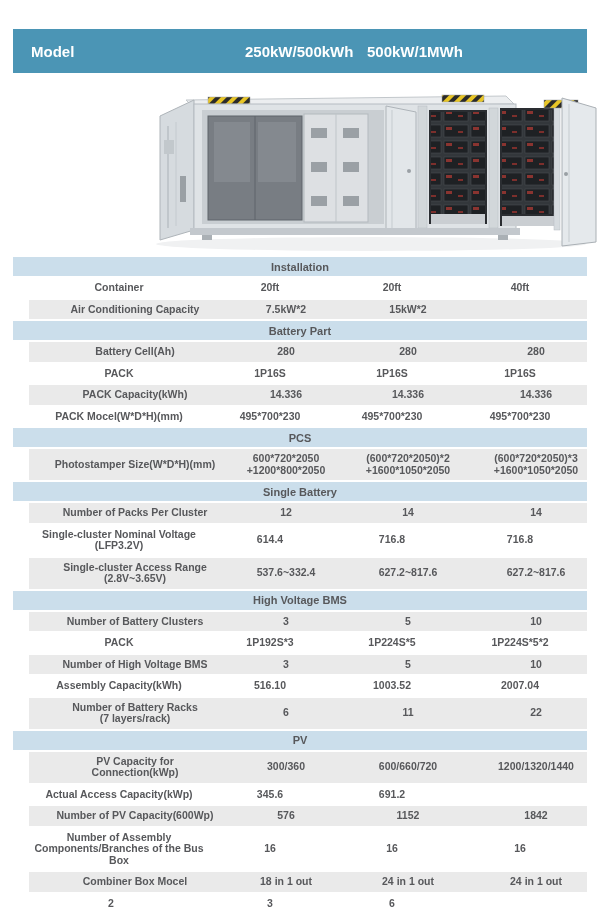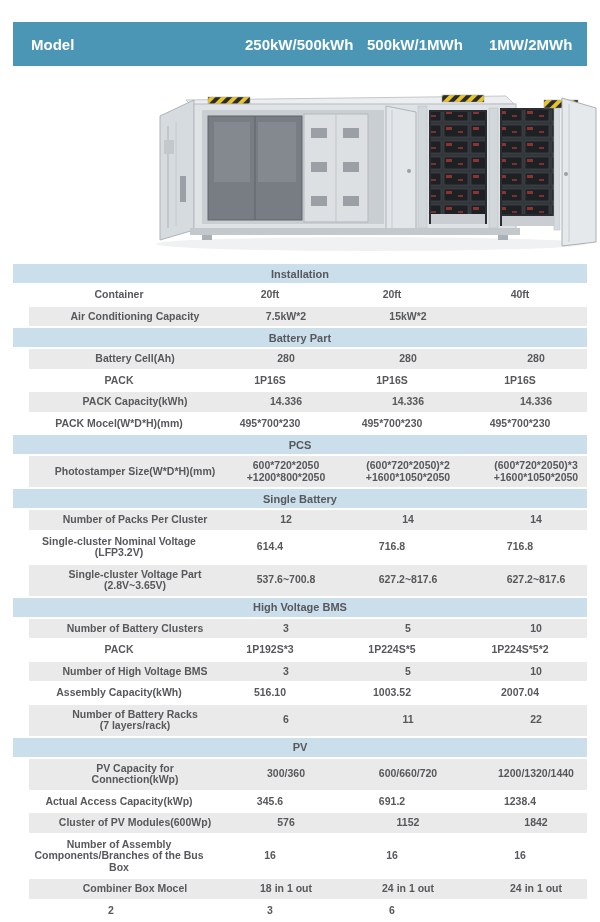--- a/index.html
+++ b/index.html
@@ -8,35 +8,35 @@
     --row-gray:#eaeaea;
     --text:#57585b;
   }
   *{box-sizing:border-box;margin:0;padding:0;}
   html,body{background:#ffffff;}
   body{font-family:"Liberation Sans","DejaVu Sans",sans-serif;}
   .page{position:relative;width:600px;height:922px;background:#fff;overflow:hidden;}
 
   
   .model-bar{
-    position:absolute;left:13px;top:22px;width:574px;height:44px;
+    position:absolute;left:13px;top:29px;width:574px;height:44px;
     background:var(--accent);
     display:grid;grid-template-columns:196px 122px 122px 134px;
     align-items:center;
     color:#fff;font-weight:bold;font-size:15px;
   }
   .model-bar .model-label{padding-left:18px;font-size:15px;}
-  .model-bar .model-col{text-align:left;white-space:nowrap;margin-left:36px;}
+  .model-bar .model-col{text-align:right;white-space:nowrap;margin-left:36px;}
 
   
   .product-image{position:absolute;left:146px;top:76px;width:454px;height:180px;}
 
   
   .spec-table{
-    position:absolute;left:13px;top:264px;width:574px;
+    position:absolute;left:13px;top:257px;width:574px;
     color:var(--text);font-size:10.5px;font-weight:bold;
   }
   .section-header{
     background:var(--section-bg);
     min-height:21px;border-bottom:2px solid #fff;
     display:flex;align-items:center;justify-content:center;
     font-size:11px;text-align:center;
   }
   .row{
     display:grid;grid-template-columns:196px 122px 122px 134px;
@@ -50,21 +50,20 @@
 </style>
 </head>
 <body>
 
 <div class="page">
 
   <div class="model-bar">
     <div class="model-label">Model</div>
     <div class="model-col">250kW/500kWh</div>
     <div class="model-col">500kW/1MWh</div>
-    <div class="model-col">1MW/2MWh</div>
   </div>
 
   <div class="product-image">
     <svg width="454" height="180" viewBox="0 0 454 180" xmlns="http://www.w3.org/2000/svg">
       <defs>
         <pattern id="hz" width="8" height="8" patternUnits="userSpaceOnUse" patternTransform="rotate(45)">
           <rect width="8" height="8" fill="#e8c525"></rect>
           <rect width="4" height="8" fill="#2a2a2a"></rect>
         </pattern>
         <pattern id="cells" width="27" height="16" patternUnits="userSpaceOnUse">
@@ -191,23 +190,23 @@
         <div class="cell">14</div>
         <div class="cell">14</div>
       </div>
       <div class="row white">
         <div class="label">Single-cluster Nominal Voltage (LFP3.2V)</div>
         <div class="cell">614.4</div>
         <div class="cell">716.8</div>
         <div class="cell">716.8</div>
       </div>
       <div class="row gray">
-        <div class="label">Single-cluster Voltage Part
+        <div class="label">Single-cluster Access Range
 (2.8V~3.65V)</div>
-        <div class="cell">537.6~700.8</div>
+        <div class="cell">537.6~332.4</div>
         <div class="cell">627.2~817.6</div>
         <div class="cell">627.2~817.6</div>
       </div>
       <div class="section-header">High Voltage BMS</div>
       <div class="row gray">
         <div class="label">Number of Battery Clusters</div>
         <div class="cell">3</div>
         <div class="cell">5</div>
         <div class="cell">10</div>
       </div>
@@ -241,24 +240,23 @@
         <div class="label">PV Capacity for
 Connection(kWp)</div>
         <div class="cell">300/360</div>
         <div class="cell">600/660/720</div>
         <div class="cell">1200/1320/1440</div>
       </div>
       <div class="row white">
         <div class="label">Actual Access Capacity(kWp)</div>
         <div class="cell">345.6</div>
         <div class="cell">691.2</div>
-        <div class="cell">1238.4</div>
-      </div>
-      <div class="row gray">
-        <div class="label">Cluster of PV Modules(600Wp)</div>
+      </div>
+      <div class="row gray">
+        <div class="label">Number of PV Capacity(600Wp)</div>
         <div class="cell">576</div>
         <div class="cell">1152</div>
         <div class="cell">1842</div>
       </div>
       <div class="row white">
         <div class="label">Number of Assembly
 Components/Branches of the Bus Box</div>
         <div class="cell">16</div>
         <div class="cell">16</div>
         <div class="cell">16</div>

